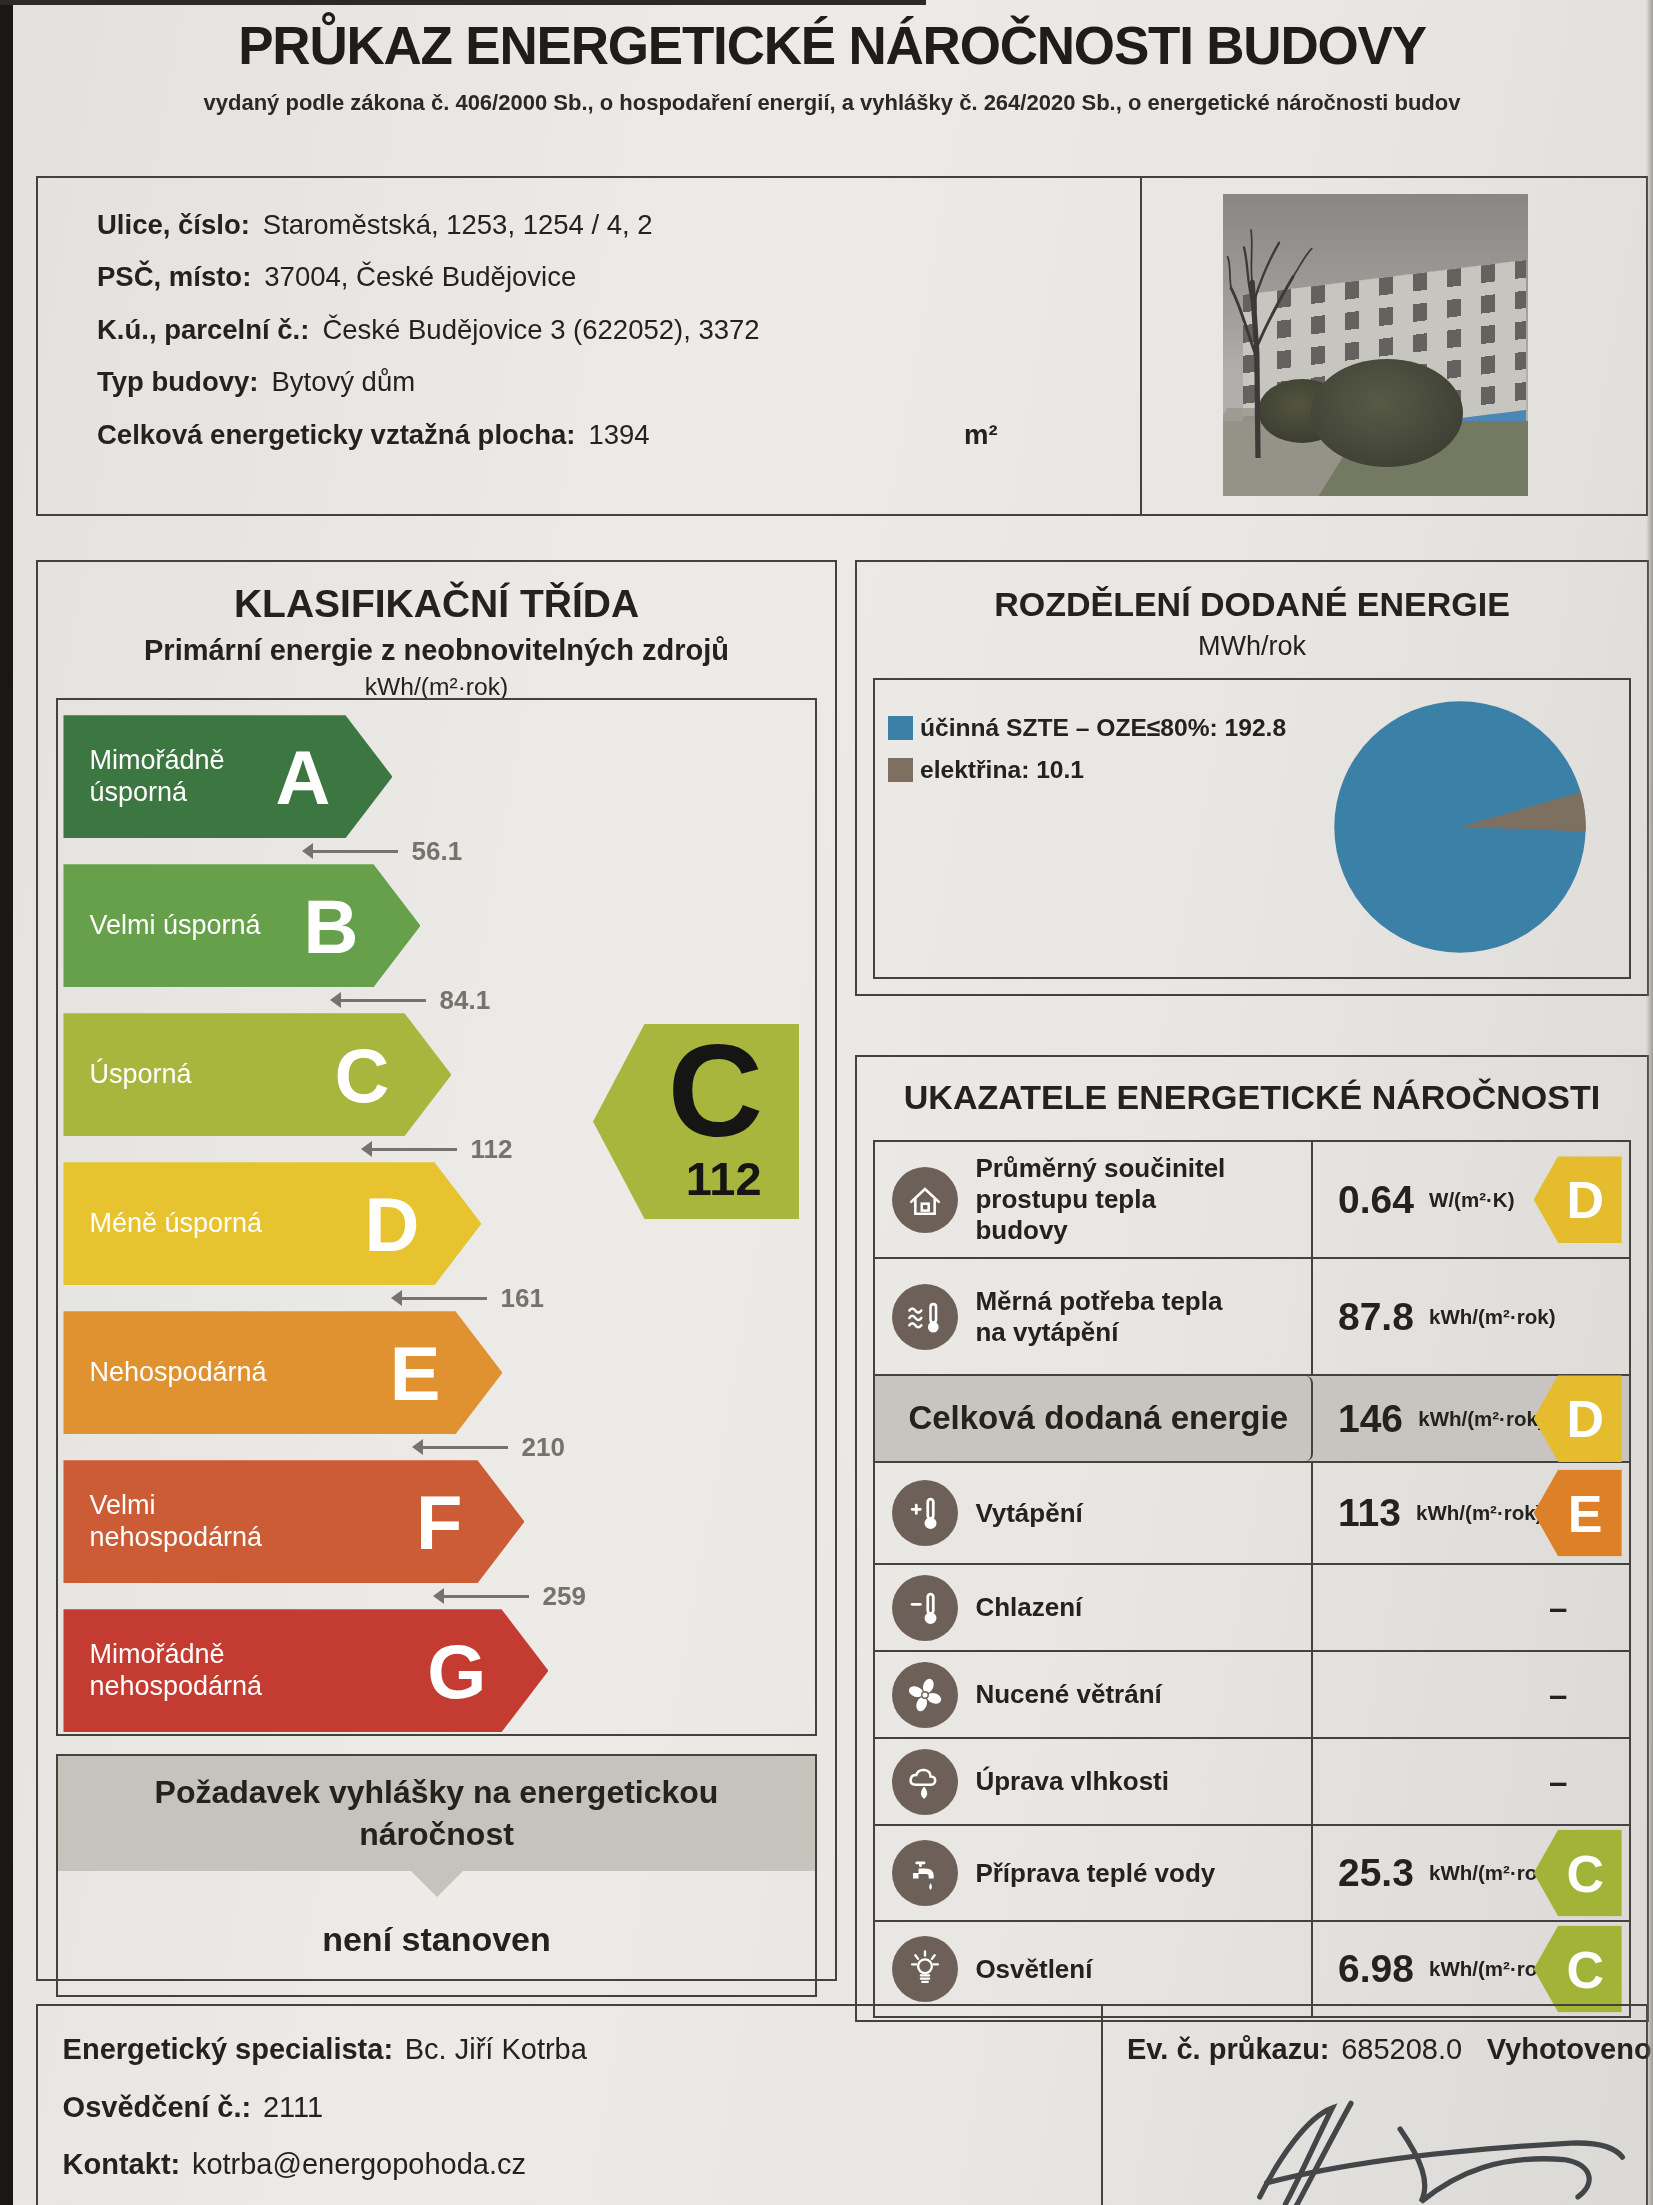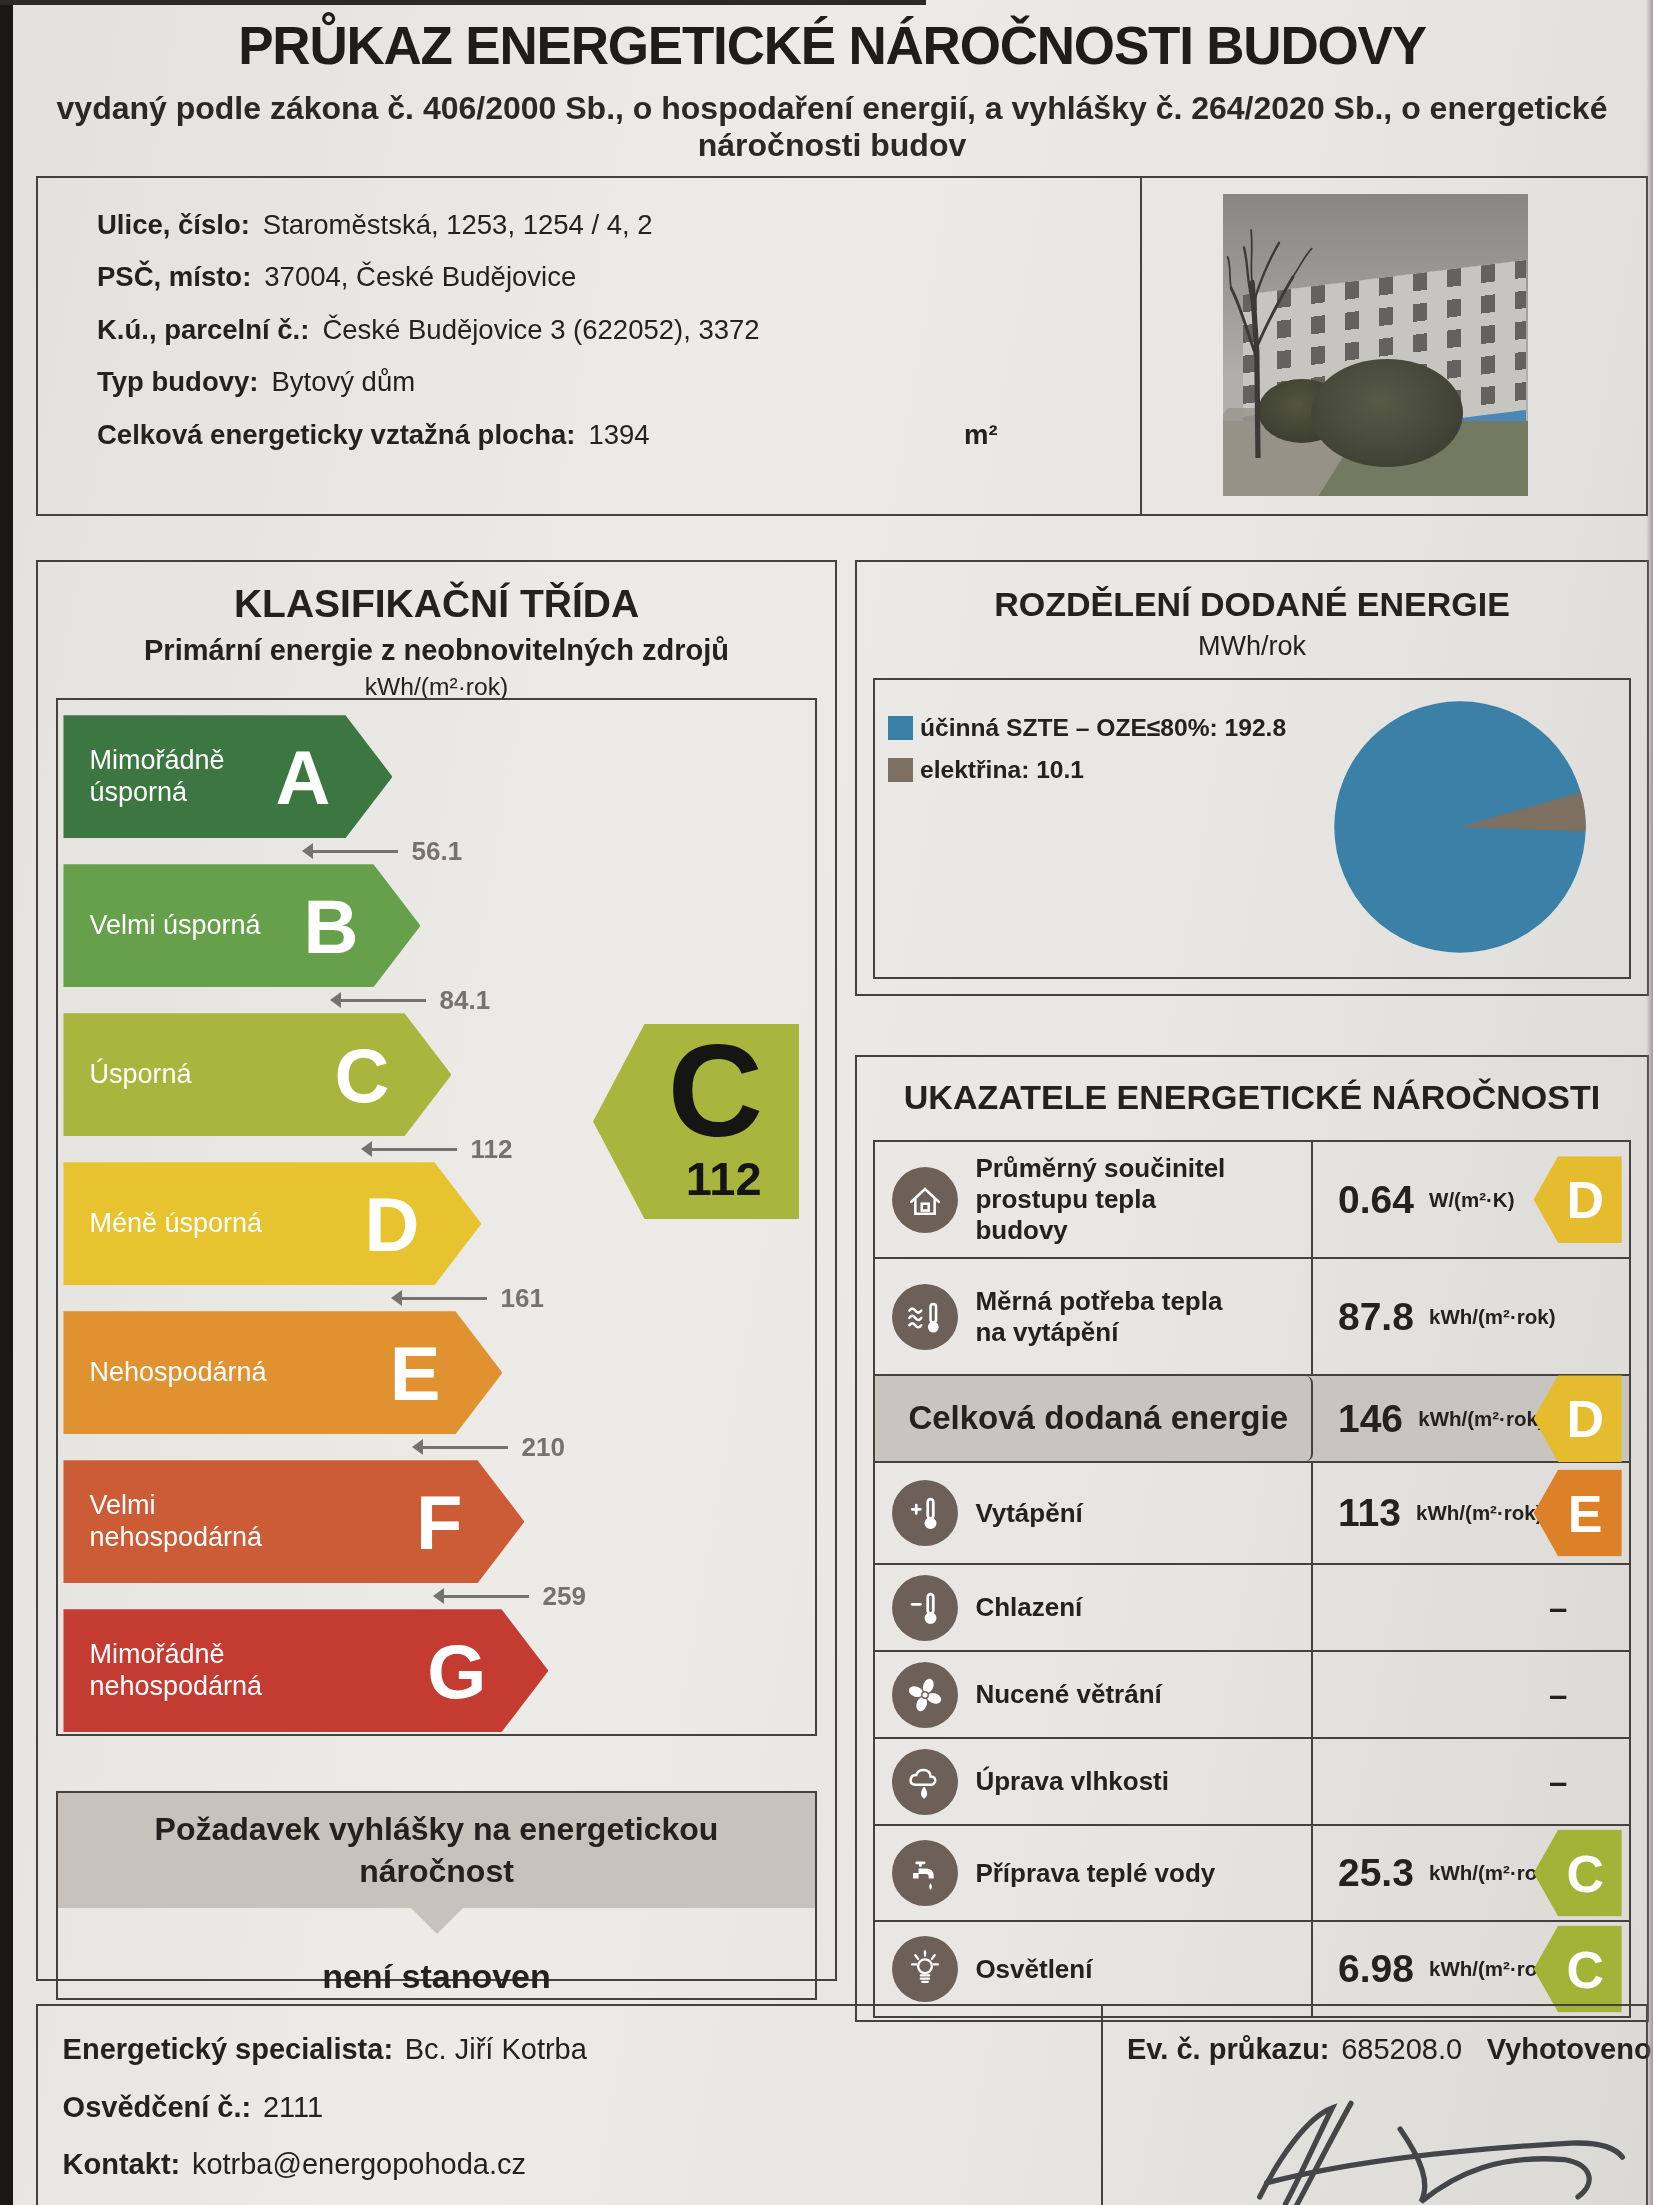--- a/index.html
+++ b/index.html
@@ -5,21 +5,21 @@
   html,body{margin:0;padding:0;background:#555;}
   .page{position:relative;width:1654px;height:2205px;background:linear-gradient(100deg,#e3e1dd,#edebe7 38%,#e8e6e2 68%,#dbd9d5);
         font-family:"Liberation Sans", sans-serif;color:#23221f;overflow:hidden;}
   .edge-left{position:absolute;left:0;top:0;width:13px;height:100%;background:#191817;}
   .edge-top{position:absolute;left:0;top:0;width:56%;height:4.7px;background:#2b2a28;}
   .edge-right{position:absolute;right:0;top:0;width:8.2px;height:100%;background:linear-gradient(to left,#96928c,rgba(150,146,140,0));}
 
   
   .header{position:absolute;left:47px;top:15.2px;width:1570px;text-align:center;}
   .header h1{margin:0;font-size:53px;font-weight:bold;letter-spacing:-1.2px;color:#1e1d1b;}
-  .header .sub{margin-top:14px;font-size:32px;font-weight:bold;color:#2a2927;}
+  .header .sub{margin-top:14px;font-size:22px;font-weight:bold;color:#2a2927;}
 
   
   .info-box{position:absolute;left:36px;top:176px;width:1612px;height:340px;border:2.9px solid #45423e;box-sizing:border-box;}
   .info-rows{position:absolute;left:59px;top:30.5px;display:flex;flex-direction:column;gap:20.5px;font-size:27.5px;}
   .info-row{white-space:nowrap;position:relative;}
   .info-row .lbl{font-weight:bold;margin-right:13px;}
   .info-row .unit-m2{position:absolute;left:867px;top:0;font-weight:bold;}
   .photo-cell{position:absolute;right:0;top:0;width:506px;height:100%;border-left:2.3px solid #45423e;box-sizing:border-box;}
   .photo{position:absolute;left:81px;top:16.4px;width:305px;height:302px;overflow:hidden;
          background:linear-gradient(#888785,#a3a19d 42%,#b1afab 60%);}
@@ -49,21 +49,21 @@
   .class-bar-letter{position:absolute;right:62px;top:50%;transform:translateY(-50%);font-size:76px;font-weight:bold;}
   .threshold-row{height:26px;display:flex;align-items:center;gap:13px;color:#76726d;font-size:26px;font-weight:bold;}
   .th-arrow{width:88px;height:2.9px;background:#76726d;position:relative;flex:none;}
   .th-arrow::before{content:'';position:absolute;left:-16.4px;top:-7px;border:8.2px solid transparent;border-right:11.7px solid #76726d;}
   .current-badge{position:absolute;left:555px;top:462px;width:206px;height:195px;
                  clip-path:polygon(0 50%, 25% 0, 100% 0, 100% 100%, 25% 100%);
                  display:flex;flex-direction:column;align-items:center;justify-content:center;
                  padding-left:39px;box-sizing:border-box;color:#151513;}
   .current-letter{font-size:132px;font-weight:bold;line-height:.82;}
   .current-value{font-size:47px;font-weight:bold;margin-top:5.9px;align-self:center;transform:translateX(8.2px);}
-  .req-box{position:absolute;left:17.6px;right:17.6px;top:1192px;height:209px;border:2.3px solid #45423e;box-sizing:border-box;margin-top:37px;}
+  .req-box{position:absolute;left:17.6px;right:17.6px;top:1192px;height:243px;border:2.3px solid #45423e;box-sizing:border-box;}
   .req-gray{position:relative;height:115px;background:#c6c2bc;display:flex;align-items:center;justify-content:center;
             font-size:32px;font-weight:bold;text-align:center;line-height:1.3;padding:0 70px;}
   .req-gray::after{content:'';position:absolute;bottom:-26px;left:50%;transform:translateX(-50%);
                    border:27px solid transparent;border-top:27px solid #c6c2bc;border-bottom:0;}
   .req-value{margin-top:49px;text-align:center;font-size:34px;font-weight:bold;}
 
   
   .pie-box{position:absolute;left:855px;top:560px;width:794px;height:436px;border:2.9px solid #45423e;box-sizing:border-box;}
   .pie-title{margin-top:23.4px;text-align:center;font-size:34px;font-weight:bold;}
   .pie-unit{margin-top:7px;text-align:center;font-size:27px;}

